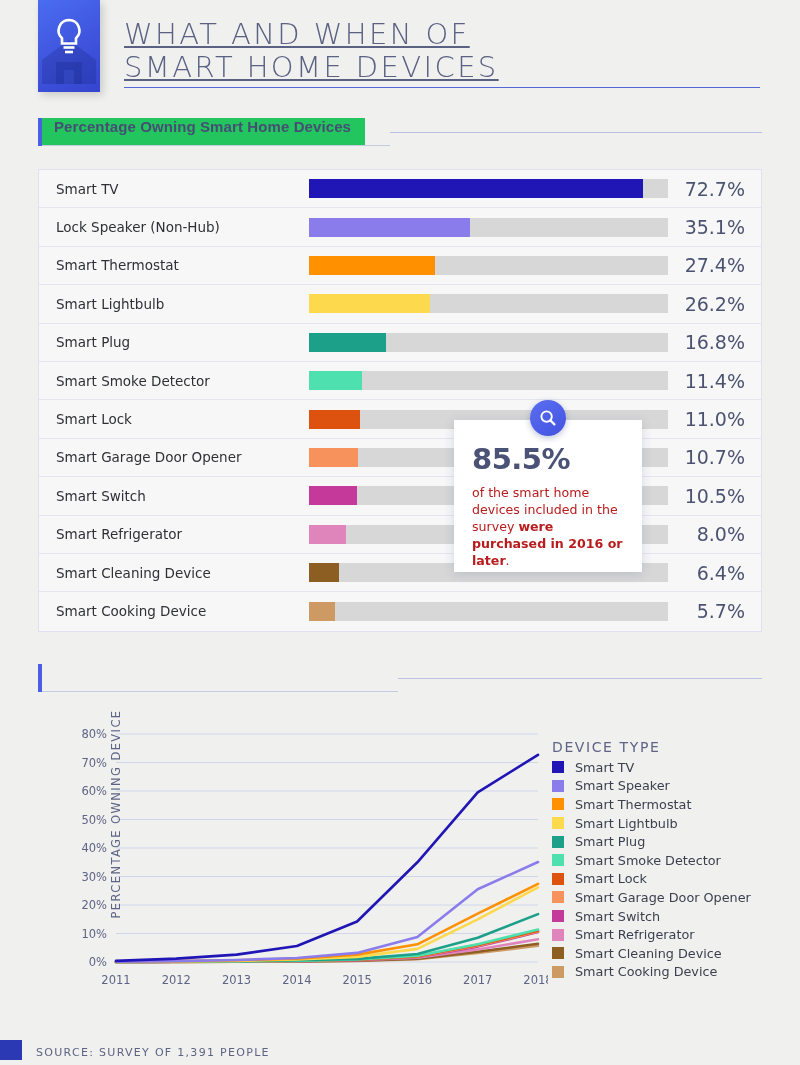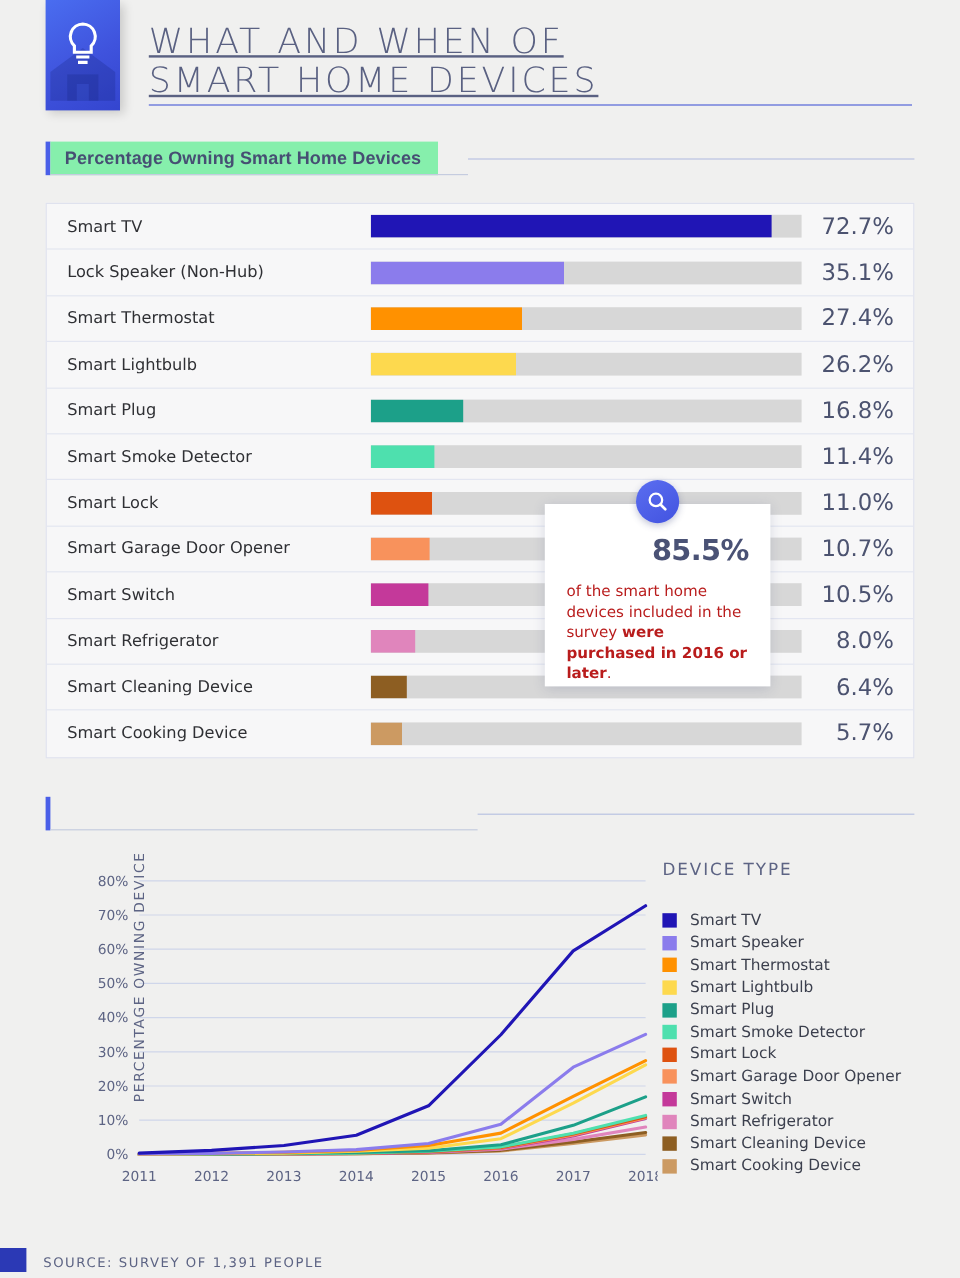--- a/index.html
+++ b/index.html
@@ -32,21 +32,21 @@
     background: #5566d8;
   }
 
   
   .section-head { position: relative; height: 28px; }
   .section-head .bar {
     position: absolute; left: 0; top: 0; width: 4px; height: 28px; background: #4a5fe8;
   }
   .section-head .label-bg {
     position: absolute; left: 4px; top: 0; height: 28px;
-    background: #86efac; display: flex; align-items: center;
+    background: #22c55e; display: flex; align-items: flex-start;
     padding: 0 14px 0 12px;
   }
   .section-head .label {
     font-size: 15px; font-weight: 700; color: #464f73; letter-spacing: .1px;
   }
   .section-head .rule {
     position: absolute; top: 14px; right: 0; height: 1px; background: #b9c2e2;
   }
   .section-head .underline {
     position:absolute; left:4px; top:27px; height:1px; background:#c5ccdf;
@@ -83,33 +83,33 @@
     padding: 22px 18px 0 18px; z-index: 20;
   }
   .callout-icon {
     position: absolute; left: 50%; top: -20px; transform: translateX(-50%);
     width: 36px; height: 36px; border-radius: 50%;
     background: linear-gradient(145deg,#5b6ef0,#4253e0);
     display: flex; align-items: center; justify-content: center;
     box-shadow: 0 2px 6px rgba(50,60,120,.3);
   }
   .callout .big {
-    font-size: 24px; font-weight: 700; color: #4a5275; letter-spacing: -.5px;
-    font-family: "DejaVu Sans", sans-serif; line-height: 34px; text-align: right;
+    font-size: 29px; font-weight: 700; color: #4a5275; letter-spacing: -.5px;
+    font-family: "DejaVu Sans", sans-serif; line-height: 34px;
   }
   .callout .body {
     margin-top: 8px; font-size: 12.6px; line-height: 17px; color: #b91c1c;
     font-family: "DejaVu Sans", sans-serif;
   }
   .callout .body b { font-weight: 700; }
 
   
   .line-panel { position: absolute; left: 38px; top: 712px; width: 730px; height: 295px; }
   .legend-title {
-    position: absolute; left: 514px; top: 5px; font-size: 14px; letter-spacing: 1.6px;
+    position: absolute; left: 514px; top: 27px; font-size: 14px; letter-spacing: 1.6px;
     color: #5d6484; font-family: "DejaVu Sans", sans-serif; text-align: center;
   }
   .legend { position: absolute; left: 514px; top: 46px; }
   .legend-item { display: flex; align-items: center; height: 18.6px; }
   .legend-swatch { width: 12px; height: 12px; margin-right: 11px; flex: 0 0 12px; }
   .legend-label { font-size: 12.8px; color: #3b3f4d; font-family: "DejaVu Sans", sans-serif; }
 
   .yaxis-title {
     position: absolute; left: -42px; top: 95px; width: 240px;
     transform: rotate(-90deg); transform-origin: center;

